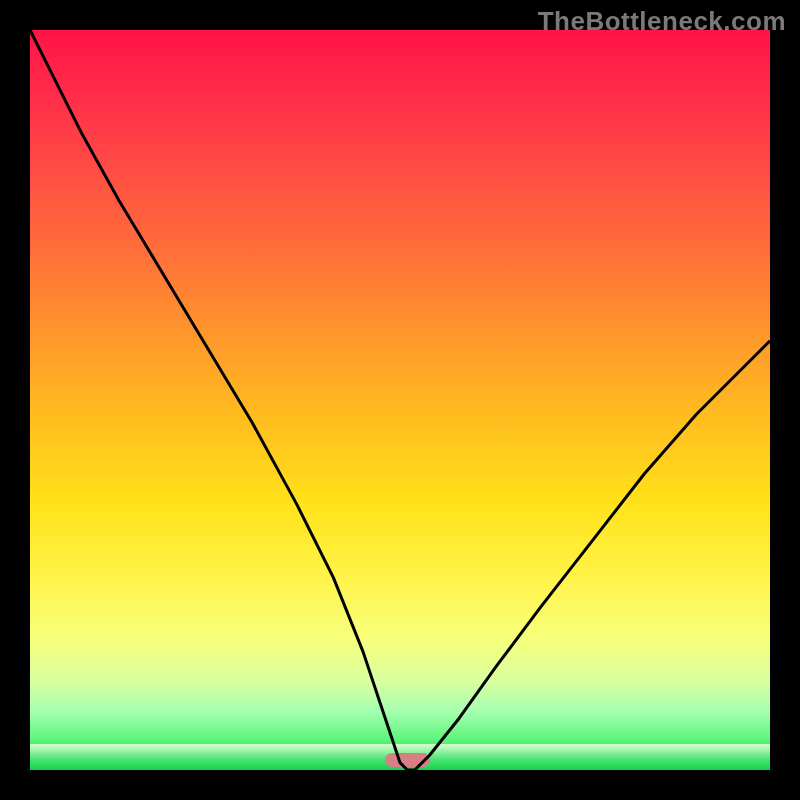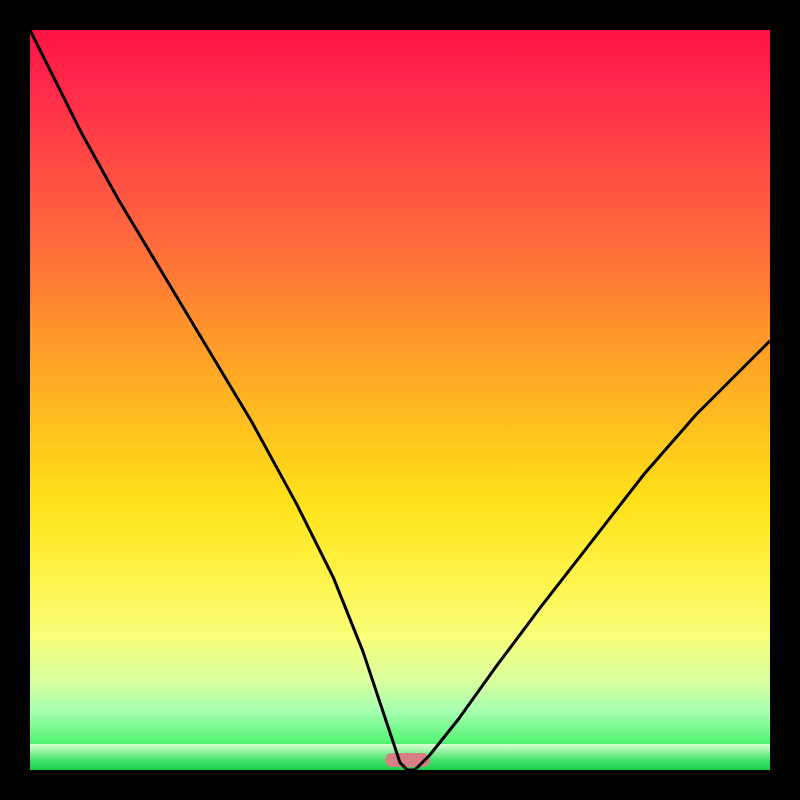--- a/index.html
+++ b/index.html
@@ -75,20 +75,21 @@
     top: 0;
     width: 100%;
     height: 100%;
     overflow: visible;
   }
 </style>
 </head>
 <body>
 <div class="frame">
 
+  <div class="watermark">TheBottleneck.com</div>
 
   <div class="plot-area">
     <div class="floor"></div>
     <div class="marker" id="min-marker" style="width: 44.4px; left: 355.2px;"></div>
     <svg class="curve" id="curve-svg" viewBox="0 0 740 740" preserveAspectRatio="none">
       <path id="curve-path" fill="none" stroke="#000" stroke-width="3" stroke-linejoin="round" d="M0.0 0.0 L22.2 44.4 L51.8 103.6 L88.8 170.2 L133.2 244.2 L177.6 318.2 L222.0 392.2 L266.4 473.6 L303.4 547.6 L333.0 621.6 L355.2 688.2 L370.0 732.6 L377.4 740.0 L384.8 740.0 L399.6 725.2 L429.2 688.2 L466.2 636.4 L510.6 577.2 L562.4 510.6 L614.2 444.0 L666.0 384.8 L717.8 333.0 L740.0 310.8 "></path>
     </svg>
   </div>
 
 </div>

